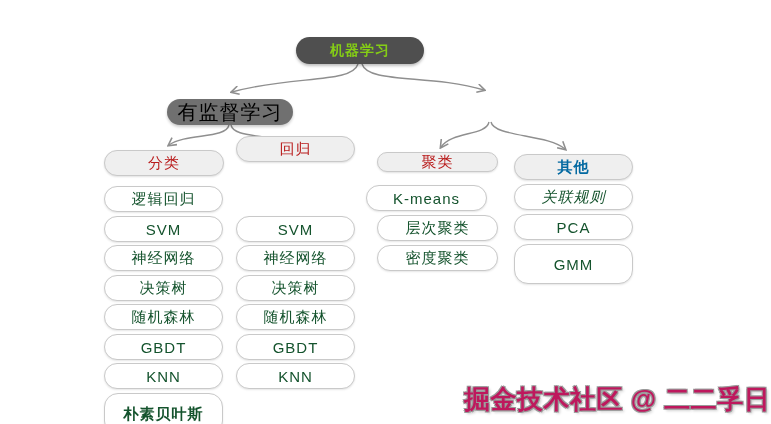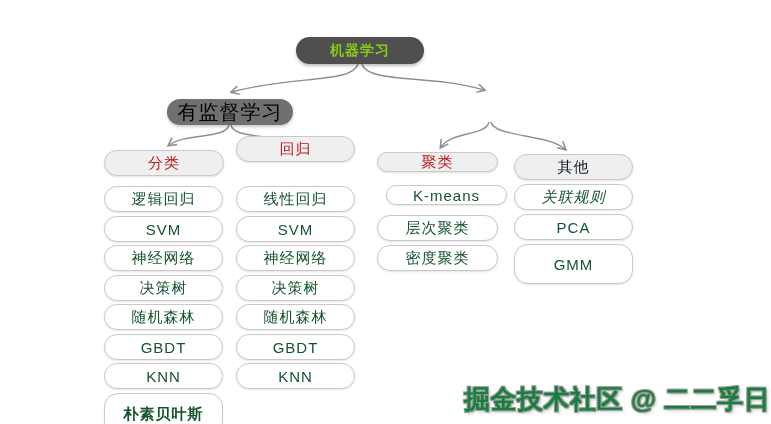--- a/index.html
+++ b/index.html
@@ -18,28 +18,28 @@
     box-shadow:0 2px 3px rgba(0,0,0,.25);
   }
   .node--branch{
     background:#707070;color:#000000;font-size:20px;
     box-shadow:0 2px 3px rgba(0,0,0,.2);
   }
   .node--header{
     background:#efefef;border:1px solid #c9c9c9;color:#b91c1c;
     box-shadow:0 1px 2px rgba(0,0,0,.12);
   }
-  .node--header.emphasis{color:#0f172a;font-weight:400;}
+  .node--header.emphasis{color:#0369a1;font-weight:700;}
   .node--leaf{
     background:#ffffff;border:1px solid #c9c9c9;color:#14532d;
     box-shadow:0 1px 2px rgba(0,0,0,.10);
   }
   .watermark{
     position:absolute;left:464px;top:382px;font-size:26px;font-weight:700;
-    color:#15803d;letter-spacing:0.5px;white-space:nowrap;
+    color:#be185d;letter-spacing:0.5px;white-space:nowrap;
     text-shadow:
       -1px -1px 0 #9a9a9a, 1px -1px 0 #9a9a9a,
       -1px  1px 0 #9a9a9a, 1px  1px 0 #9a9a9a,
       2px 2px 3px #c4c4c4;
   }
 </style>
 </head>
 <body>
 
 <div class="canvas">
@@ -71,29 +71,28 @@
 
   <div class="node node--leaf" style="left:104px;top:186px;width:119px;height:26px;">逻辑回归</div>
   <div class="node node--leaf" style="left:104px;top:216px;width:119px;height:26px;">SVM</div>
   <div class="node node--leaf" style="left:104px;top:245px;width:119px;height:26px;">神经网络</div>
   <div class="node node--leaf" style="left:104px;top:275px;width:119px;height:26px;">决策树</div>
   <div class="node node--leaf" style="left:104px;top:304px;width:119px;height:26px;">随机森林</div>
   <div class="node node--leaf" style="left:104px;top:334px;width:119px;height:26px;">GBDT</div>
   <div class="node node--leaf" style="left:104px;top:363px;width:119px;height:26px;">KNN</div>
   <div class="node node--leaf" style="left:104px;top:393px;width:119px;height:42px;font-weight:bold;">朴素贝叶斯</div>
 
-  <div class="node node--leaf" style="left:236px;top:186px;width:119px;height:26px;">线性回归</div>
   <div class="node node--leaf" style="left:236px;top:216px;width:119px;height:26px;">SVM</div>
   <div class="node node--leaf" style="left:236px;top:245px;width:119px;height:26px;">神经网络</div>
   <div class="node node--leaf" style="left:236px;top:275px;width:119px;height:26px;">决策树</div>
   <div class="node node--leaf" style="left:236px;top:304px;width:119px;height:26px;">随机森林</div>
   <div class="node node--leaf" style="left:236px;top:334px;width:119px;height:26px;">GBDT</div>
   <div class="node node--leaf" style="left:236px;top:363px;width:119px;height:26px;">KNN</div>
 
-  <div class="node node--leaf" style="left:386px;top:185px;width:121px;height:20px;">K-means</div>
+  <div class="node node--leaf" style="left:366px;top:185px;width:121px;height:26px;">K-means</div>
   <div class="node node--leaf" style="left:377px;top:245px;width:121px;height:26px;">密度聚类</div>
   <div class="node node--leaf" style="left:377px;top:215px;width:121px;height:26px;">层次聚类</div>
 
   <div class="node node--leaf" style="left:514px;top:184px;width:119px;height:26px;font-style:italic;">关联规则</div>
   <div class="node node--leaf" style="left:514px;top:214px;width:119px;height:26px;">PCA</div>
   <div class="node node--leaf" style="left:514px;top:244px;width:119px;height:40px;">GMM</div>
 
   <div class="watermark">掘金技术社区 @ 二二孚日</div>
 
 </div>

